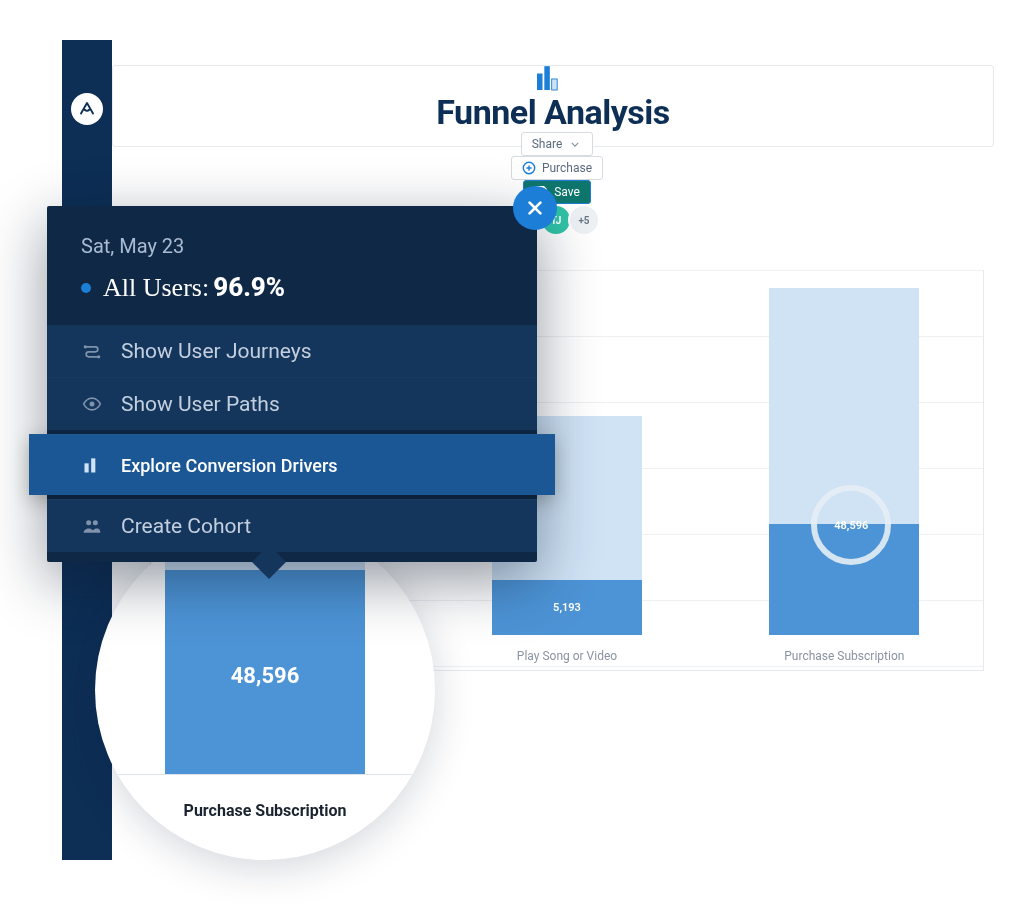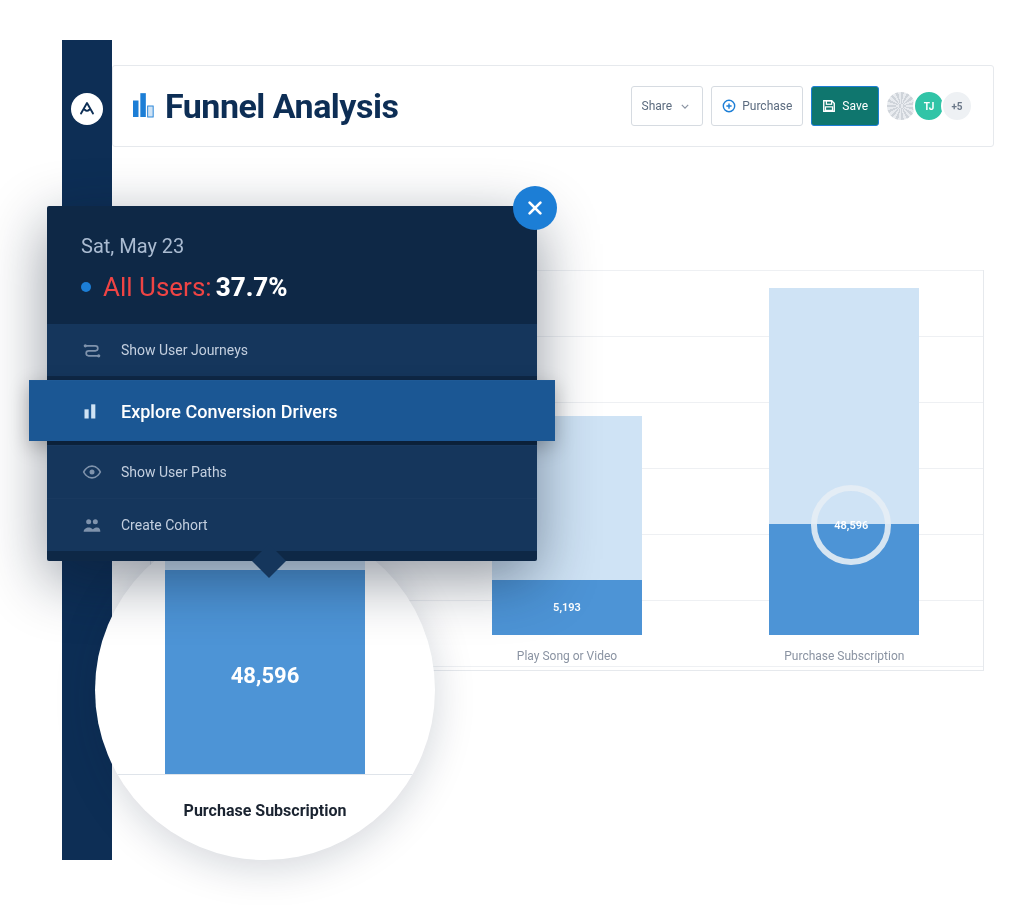--- a/index.html
+++ b/index.html
@@ -4,21 +4,21 @@
 <style>
   html,body{margin:0;padding:0;font-family:-apple-system,BlinkMacSystemFont,"Segoe UI",Roboto,Helvetica,Arial,sans-serif;background:#fff;}
   .stage{position:relative;width:1024px;height:905px;overflow:hidden;}
 
   
   .siderail{position:absolute;left:62px;top:40px;width:50px;height:820px;background:#0d2e55;}
   .siderail .brand{position:absolute;left:9px;top:53px;width:32px;height:32px;border-radius:50%;background:#fff;display:flex;align-items:center;justify-content:center;color:#0d2e55;font-weight:700;font-size:18px;}
   .siderail .brand svg{width:18px;height:18px;}
 
   
-  .header{position:absolute;left:112px;top:65px;right:30px;height:80px;background:#fff;border:1px solid #e6e9ed;border-radius:3px;display:flex;align-items:center;padding:0 20px;}
+  .header{position:absolute;left:112px;top:65px;right:30px;height:80px;background:#fff;border:1px solid #e6e9ed;border-radius:3px;display:flex;align-items:center;padding:0 20px;flex-direction:column;}
   .header .titleicon{width:22px;height:26px;margin-right:10px;}
   .header .titleicon svg{width:22px;height:26px;}
   .header .title{font-size:34px;font-weight:700;color:#0d2e55;letter-spacing:-0.5px;}
   .header .spacer{flex:1;}
   .header .btn{height:30px;border:1px solid #d6dbe1;border-radius:3px;background:#fff;margin-left:8px;display:flex;align-items:center;padding:4px 10px;font-size:12px;color:#5b6b7f;cursor:pointer;}
   .header .btn .mini-icon{width:14px;height:14px;margin-right:6px;display:inline-flex;align-items:center;justify-content:center;}
   .header .btn.primary{background:#0f766e;border-color:#1c7ed6;color:#fff;}
   .header .avatars{display:flex;align-items:center;margin-left:10px;}
   .header .av{width:28px;height:28px;border-radius:50%;display:flex;align-items:center;justify-content:center;font-size:10px;font-weight:700;margin-left:-4px;border:2px solid #fff;}
   .header .av.a1{background:repeating-conic-gradient(#cfd4da 0 12deg,#e8ebef 12deg 24deg);color:#555;}
@@ -48,24 +48,24 @@
 
   
   .popover{position:absolute;left:47px;top:206px;width:490px;background:#0e2846;border-radius:2px;color:#dbe4ef;box-shadow:0 18px 60px rgba(10,25,45,.45);}
   .popover .close{position:absolute;right:-20px;top:-20px;width:44px;height:44px;border-radius:50%;background:#1c7ed6;display:flex;align-items:center;justify-content:center;cursor:pointer;}
   .popover .close svg{width:18px;height:18px;stroke:#fff;stroke-width:3;}
   .popover .pointer{position:absolute;left:210px;bottom:-12px;width:24px;height:24px;background:#15365c;transform:rotate(45deg);}
   .popover .head{padding:28px 34px 22px 34px;}
   .popover .date{font-size:20px;color:#aabbd1;margin-bottom:14px;}
   .popover .row{display:flex;align-items:baseline;font-size:26px;}
   .popover .dot{width:10px;height:10px;border-radius:50%;background:#1c7ed6;margin-right:12px;align-self:center;}
-  .popover .dim{color:#ef4444;}
+  .popover .dim{color:#ffffff;font-family:Liberation Serif, serif;}
   .popover .pct{font-weight:800;color:#fff;margin-left:4px;}
   .popover .menu{padding-bottom:10px;}
-  .popover .item{display:flex;align-items:center;height:52px;padding:0 34px;font-size:14px;color:#c3cfdf;cursor:pointer;background:#15365c;}
+  .popover .item{display:flex;align-items:center;height:52px;padding:0 34px;font-size:21px;color:#c3cfdf;cursor:pointer;background:#15365c;}
   .popover .item+.item{border-top:1px solid rgba(255,255,255,.02);}
   .popover .item.hi{background:#1b5794;color:#fff;margin:4px -18px;padding:0 52px;height:60px;font-weight:500;box-shadow:0 6px 18px rgba(0,0,0,.25);font-size:18px;}
   .popover .ic{width:22px;height:22px;margin-right:18px;display:inline-flex;align-items:center;justify-content:center;color:#7f93ac;}
   .popover .item.hi .ic{color:#cfe3f5;}
 </style>
 </head>
 <body>
 
 <div class="stage">
 
@@ -170,51 +170,51 @@
     <div class="close">
       <svg viewBox="0 0 20 20">
           <path d="M4 4 L16 16 M16 4 L4 16" stroke-linecap="round"></path>
         </svg>
     </div>
     <div class="head">
       <div class="date">Sat, May 23</div>
       <div class="row">
         <span class="dot"></span>
         <span class="dim">All Users:</span>
-        <span class="pct">37.7%</span>
+        <span class="pct">96.9%</span>
       </div>
     </div>
     <div class="menu">
       <div class="item">
         <span class="ic">
           <svg width="20" height="20" viewBox="0 0 24 24" fill="none">
               <path d="M4 7h12a3 3 0 0 1 0 6H8a3 3 0 0 0 0 6h12" stroke="currentColor" stroke-width="2"></path>
               <circle cx="4" cy="7" r="2" fill="currentColor"></circle>
               <circle cx="20" cy="19" r="2" fill="currentColor"></circle>
             </svg>
         </span>
         <span>Show User Journeys</span>
       </div>
+      <div class="item">
+        <span class="ic">
+          <svg width="20" height="20" viewBox="0 0 24 24" fill="none">
+              <path d="M2 12s3.5-7 10-7 10 7 10 7-3.5 7-10 7S2 12 2 12z" stroke="currentColor" stroke-width="2"></path>
+              <circle cx="12" cy="12" r="3" fill="currentColor"></circle>
+            </svg>
+        </span>
+        <span>Show User Paths</span>
+      </div>
       <div class="item hi">
         <span class="ic">
           <svg width="20" height="20" viewBox="0 0 24 24">
               <rect x="3" y="10" width="5" height="11" fill="currentColor"></rect>
               <rect x="11" y="4" width="5" height="17" fill="currentColor"></rect>
             </svg>
         </span>
         <span>Explore Conversion Drivers</span>
-      </div>
-      <div class="item">
-        <span class="ic">
-          <svg width="20" height="20" viewBox="0 0 24 24" fill="none">
-              <path d="M2 12s3.5-7 10-7 10 7 10 7-3.5 7-10 7S2 12 2 12z" stroke="currentColor" stroke-width="2"></path>
-              <circle cx="12" cy="12" r="3" fill="currentColor"></circle>
-            </svg>
-        </span>
-        <span>Show User Paths</span>
       </div>
       <div class="item">
         <span class="ic">
           <svg width="20" height="20" viewBox="0 0 24 24" fill="currentColor">
               <circle cx="8" cy="8" r="3"></circle>
               <circle cx="16" cy="8" r="3"></circle>
               <path d="M2 20c0-3 3-5 6-5s6 2 6 5M12 20c0-3 3-5 6-5s4 2 4 5"></path>
             </svg>
         </span>
         <span>Create Cohort</span>

